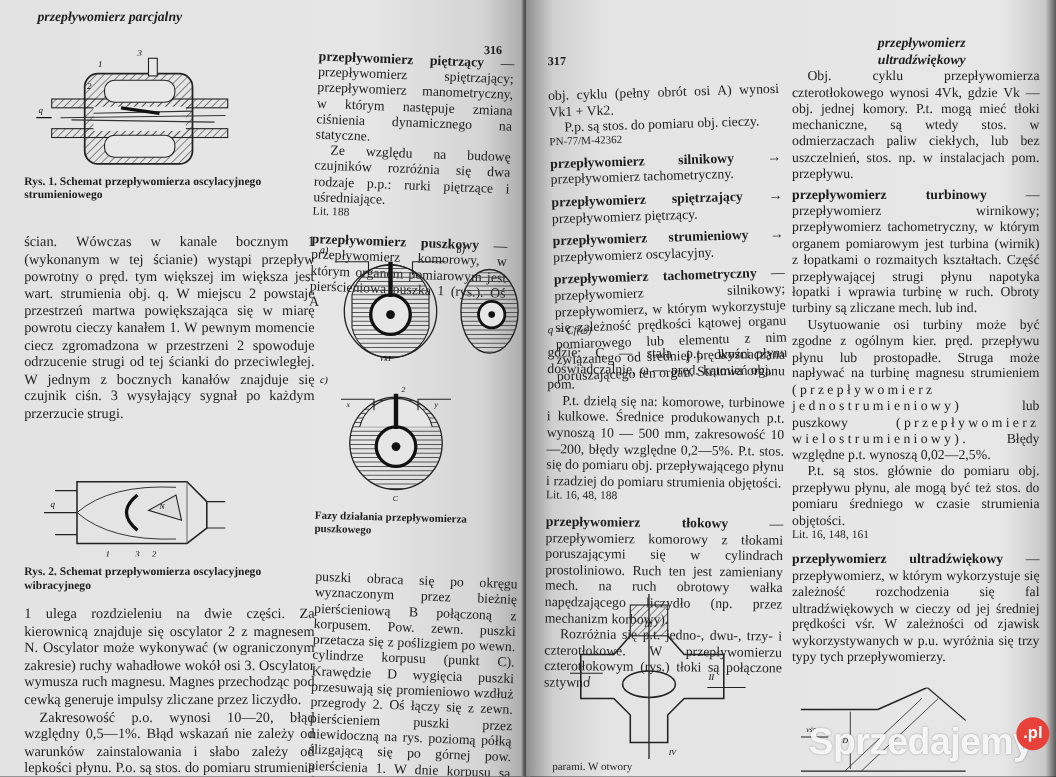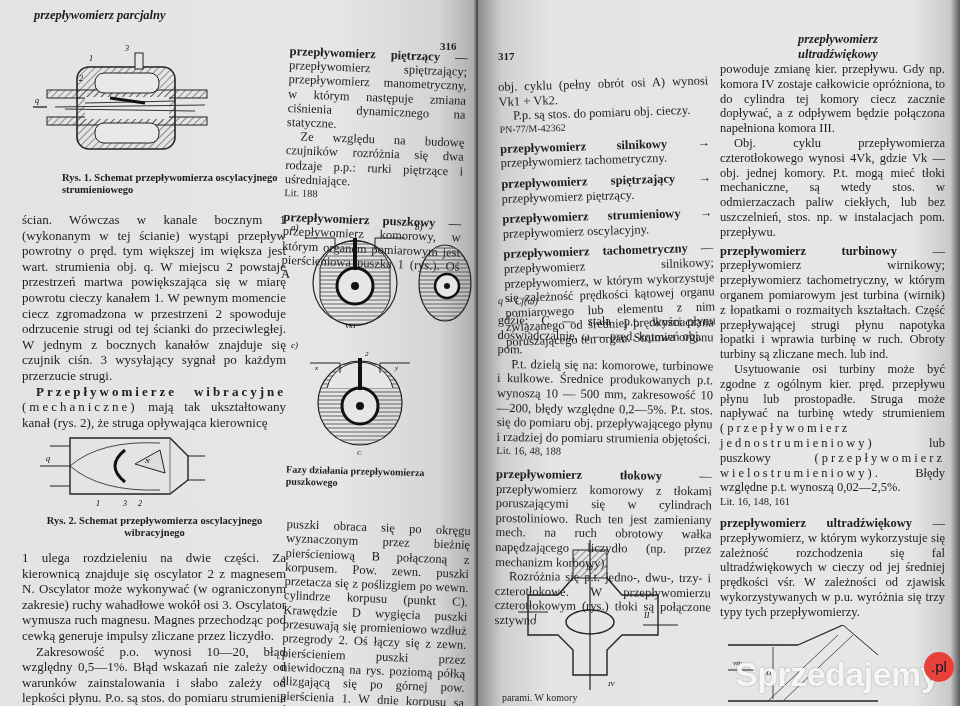--- a/index.html
+++ b/index.html
@@ -18,21 +18,21 @@
   .i{font-style:italic;}
   .sp{letter-spacing:3px;}
   .lit{font-size:10.5px;}
   .cap{font-size:10.5px;font-weight:bold;line-height:12px;}
   .small{font-size:10px;line-height:12px;}
   .fig{position:absolute;}
   .col-mid{transform:rotate(2.2deg);transform-origin:0 0;}
   .col-r1{transform:rotate(-1.8deg);transform-origin:0 0;}
   .col-r2{transform:rotate(0.6deg);transform-origin:0 0;}
   .watermark{position:absolute;left:735px;top:655px;font-family:"Liberation Sans","DejaVu Sans",sans-serif;font-size:34px;font-weight:bold;color:rgba(255,255,255,0.9);text-shadow:0 0 2px rgba(0,0,0,0.35);letter-spacing:-0.5px;}
-  .wm-badge{position:absolute;left:924px;top:652px;width:30px;height:30px;border-radius:50%;background:#e8413a;color:#0f172a;font-family:"Liberation Sans","DejaVu Sans",sans-serif;font-weight:normal;font-size:15px;line-height:30px;text-align:center;}
+  .wm-badge{position:absolute;left:924px;top:652px;width:30px;height:30px;border-radius:50%;background:#e8413a;color:#ffffff;font-family:"Liberation Sans","DejaVu Sans",sans-serif;font-weight:bold;font-size:15px;line-height:30px;text-align:center;}
 </style>
 </head>
 <body>
 
 <div class="spread">
 
   <div class="page page-left">
     <div class="running-head" style="left:34px;top:8px;">przepływomierz parcjalny</div>
 
     <svg class="fig" style="left:25px;top:45px;" width="190" height="110" viewBox="0 0 190 110">
@@ -49,49 +49,44 @@
       <rect x="70" y="78" width="64" height="20" rx="9" fill="#e8e8e8" stroke="#222"></rect>
       <rect x="110" y="8" width="8" height="16" fill="#e8e8e8" stroke="#222"></rect>
       <path d="M30 62 L180 60 M40 64 L170 66 M60 58 L150 56" stroke="#333" stroke-width="1"></path>
       <path d="M85 53 L120 58" stroke="#111" stroke-width="3"></path>
       <line x1="8" y1="62" x2="22" y2="62" stroke="#111" stroke-width="1.2"></line>
       <text x="10" y="58" font-size="8" font-style="italic">q</text>
       <text x="64" y="16" font-size="8" font-style="italic">1</text>
       <text x="54" y="36" font-size="8" font-style="italic">2</text>
       <text x="100" y="6" font-size="8" font-style="italic">3</text>
     </svg>
-    <div class="cap" style="position:absolute;left:22px;top:172px;width:270px;margin-left:40px;">Rys. 1. Schemat przepływomierza oscylacyjnego strumieniowego</div>
+    <div class="cap" style="position:absolute;left:22px;top:160px;width:270px;">Rys. 1. Schemat przepływomierza oscylacyjnego strumieniowego</div>
 
     <div class="col" style="left:22px;top:212px;width:264px;">
       <p>ścian. Wówczas w kanale bocznym 1 (wykonanym w tej ścianie) wystąpi przepływ powrotny o pręd. tym większej im większa jest wart. strumienia obj. q. W miejscu 2 powstaje przestrzeń martwa powiększająca się w miarę powrotu cieczy kanałem 1. W pewnym momencie ciecz zgromadzona w przestrzeni 2 spowoduje odrzucenie strugi od tej ścianki do przeciwległej. W jednym z bocznych kanałów znajduje się czujnik ciśn. 3 wysyłający sygnał po każdym przerzucie strugi.</p>
-      <p class="ind">
-        <span class="sp b">Przepływomierze wibracyjne</span>
-        <span class="sp">(mechaniczne)</span>
-        <span>mają tak ukształtowany kanał (rys. 2), że struga opływająca kierownicę</span>
-      </p>
     </div>
 
     <svg class="fig" style="left:20px;top:428px;" width="185" height="78" viewBox="0 0 185 78">
       <path d="M50 10 L150 10 L168 28 L168 52 L150 66 L50 66 Z" fill="none" stroke="#222" stroke-width="1.4"></path>
       <line x1="30" y1="18" x2="50" y2="18" stroke="#222"></line>
       <line x1="30" y1="58" x2="50" y2="58" stroke="#222"></line>
       <line x1="168" y1="28" x2="185" y2="28" stroke="#222"></line>
       <line x1="168" y1="52" x2="185" y2="52" stroke="#222"></line>
       <line x1="150" y1="10" x2="150" y2="66" stroke="#555" stroke-width="0.8"></line>
       <path d="M105 22 Q85 38 105 54" fill="none" stroke="#111" stroke-width="3"></path>
       <path d="M115 36 L140 22 L145 45 Z" fill="#ddd" stroke="#222"></path>
       <line x1="20" y1="38" x2="50" y2="38" stroke="#222"></line>
       <path d="M50 38 Q80 12 140 15 M50 38 Q80 64 140 62" fill="none" stroke="#333" stroke-width="0.9"></path>
       <text x="26" y="33" font-size="8" font-style="italic">q</text>
       <text x="125" y="35" font-size="7" font-style="italic">N</text>
       <text x="76" y="78" font-size="8" font-style="italic">1</text>
       <text x="103" y="78" font-size="8" font-style="italic">3</text>
       <text x="118" y="78" font-size="8" font-style="italic">2</text>
     </svg>
-    <div class="cap" style="position:absolute;left:22px;top:515px;width:265px;text-align:center;">Rys. 2. Schemat przepływomierza oscylacyjnego wibracyjnego</div>
+    <div class="cap" style="position:absolute;left:22px;top:515px;width:265px;">Rys. 2. Schemat przepływomierza oscylacyjnego wibracyjnego</div>
 
     <div class="col" style="left:22px;top:550px;width:264px;">
       <p>1 ulega rozdzieleniu na dwie części. Za kierownicą znajduje się oscylator 2 z magnesem N. Oscylator może wykonywać (w ograniczonym zakresie) ruchy wahadłowe wokół osi 3. Oscylator wymusza ruch magnesu. Magnes przechodząc pod cewką generuje impulsy zliczane przez liczydło.</p>
       <p class="ind">Zakresowość p.o. wynosi 10—20, błąd względny 0,5—1%. Błąd wskazań nie zależy od warunków zainstalowania i słabo zależy od lepkości płynu. P.o. są stos. do pomiaru strumienia obj. i strumienia masy cieczy</p>
     </div>
 
     <div class="col col-mid" style="left:290px;top:44px;width:178px;font-size:12.5px;line-height:14.2px;">
       <p>
         <span class="b">przepływomierz piętrzący</span>
         <span>— przepływomierz spiętrzający; przepływomierz manometryczny, w którym następuje zmiana ciśnienia dynamicznego na statyczne.</span>
@@ -190,36 +185,36 @@
       <path d="M55 38 L40 55 L10 55 L10 95 L40 95 L55 110 L55 135 L89 135 L89 110 L104 95 L140 95 L140 55 L104 55 L89 38" fill="none" stroke="#222" stroke-width="1.4"></path>
       <line x1="72" y1="0" x2="72" y2="150" stroke="#222" stroke-width="1.2"></line>
       <ellipse cx="72" cy="82" rx="24" ry="12" fill="none" stroke="#222" stroke-width="1.4"></ellipse>
       <line x1="0" y1="72" x2="30" y2="72" stroke="#222"></line>
       <line x1="125" y1="85" x2="160" y2="85" stroke="#222"></line>
       <text x="16" y="80" font-size="8" font-style="italic">I</text>
       <text x="126" y="78" font-size="8" font-style="italic">II</text>
       <text x="68" y="30" font-size="7" font-style="italic">III</text>
       <text x="90" y="146" font-size="7" font-style="italic">IV</text>
     </svg>
-    <div class="col" style="left:24px;top:690px;width:120px;font-size:10px;">parami. W komory</div>
+    <div class="col" style="left:24px;top:690px;width:120px;font-size:10px;">parami. W otwory</div>
 
     <div class="col" style="left:242px;top:62px;width:225px;font-size:12.5px;line-height:14.8px;">
-      <p>powoduje zmianę kier. przepływu. Gdy np. komora IV zostaje całkowicie opróżniona, to do cylindra tej komory ciecz zacznie dopływać, a z odpływem będzie połączona napełniona komora III.</p>
       <p class="ind">Obj. cyklu przepływomierza czterotłokowego wynosi 4Vk, gdzie Vk — obj. jednej komory. P.t. mogą mieć tłoki mechaniczne, są wtedy stos. w odmierzaczach paliw ciekłych, lub bez uszczelnień, stos. np. w instalacjach pom. przepływu.</p>
       <p style="margin-top:4px;">
         <span class="b">przepływomierz turbinowy</span>
         <span>— przepływomierz wirnikowy; przepływomierz tachometryczny, w którym organem pomiarowym jest turbina (wirnik) z łopatkami o rozmaitych kształtach. Część przepływającej strugi płynu napotyka łopatki i wprawia turbinę w ruch. Obroty turbiny są zliczane mech. lub ind.</span>
       </p>
       <p class="ind">
-        <span>Usytuowanie osi turbiny może być zgodne z ogólnym kier. pręd. przepływu płynu lub prostopadłe. Struga może napływać na turbinę wtedy strumieniem</span>
+        <span>Usytuowanie osi turbiny może być zgodne z ogólnym kier. pręd. przepływu płynu lub prostopadłe. Struga może napływać na turbinę magnesu strumieniem</span>
         <span class="sp">(przepływomierz jednostrumieniowy)</span>
         <span>lub puszkowy</span>
         <span class="sp">(przepływomierz wielostrumieniowy).</span>
         <span>Błędy względne p.t. wynoszą 0,02—2,5%.</span>
       </p>
+      <p class="ind">P.t. są stos. głównie do pomiaru obj. przepływu płynu, ale mogą być też stos. do pomiaru średniego w czasie strumienia objętości.</p>
       <p class="lit">Lit. 16, 148, 161</p>
       <p style="margin-top:6px;">
         <span class="b">przepływomierz ultradźwiękowy</span>
         <span>— przepływomierz, w którym wykorzystuje się zależność rozchodzenia się fal ultradźwiękowych w cieczy od jej średniej prędkości vśr. W zależności od zjawisk wykorzystywanych w p.u. wyróżnia się trzy typy tych przepływomierzy.</span>
       </p>
 
     </div>
 
     <svg class="fig" style="left:250px;top:625px;" width="150" height="81" viewBox="0 0 150 81">
       <line x1="0" y1="20" x2="70" y2="20" stroke="#222" stroke-width="1.3"></line>

